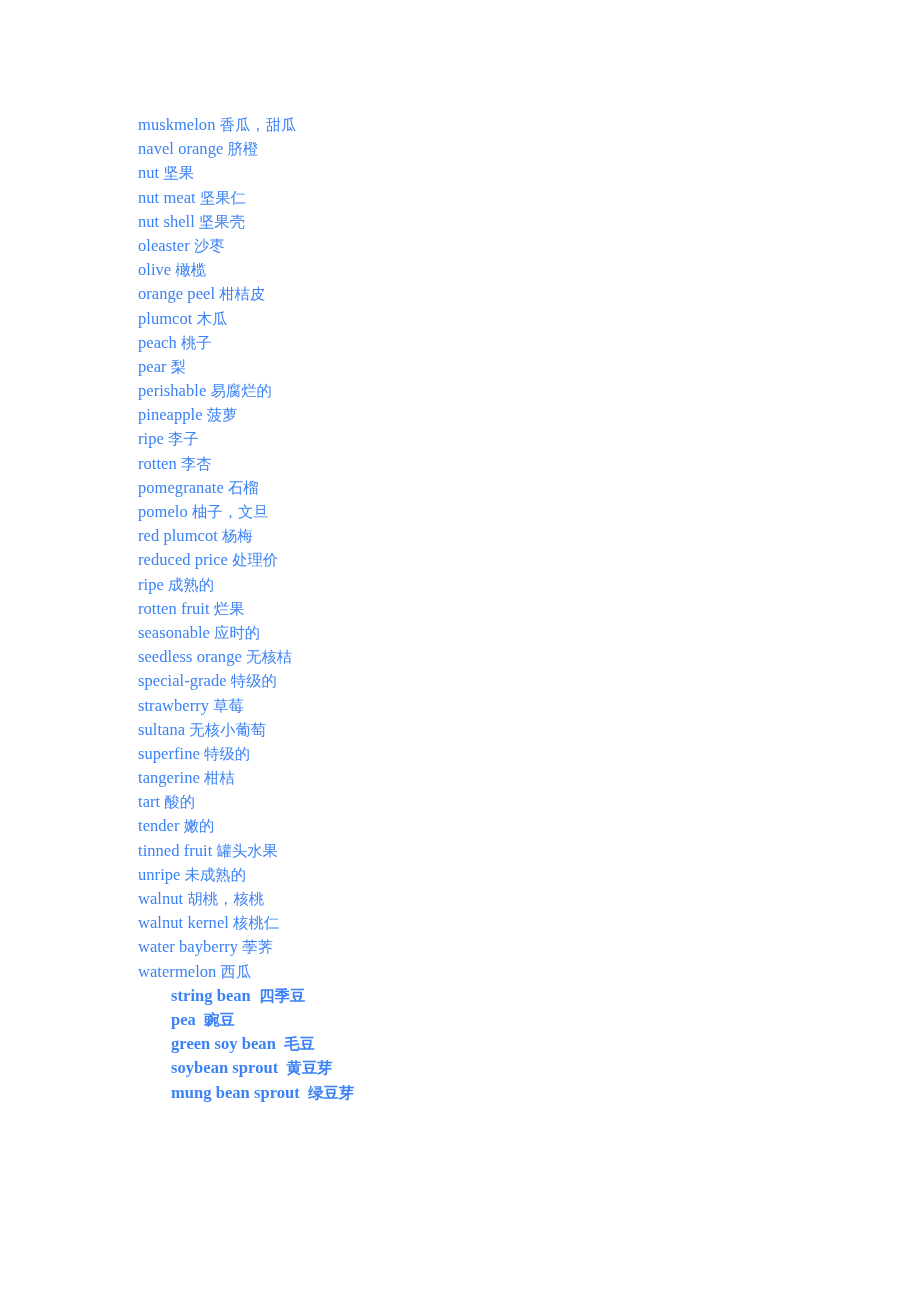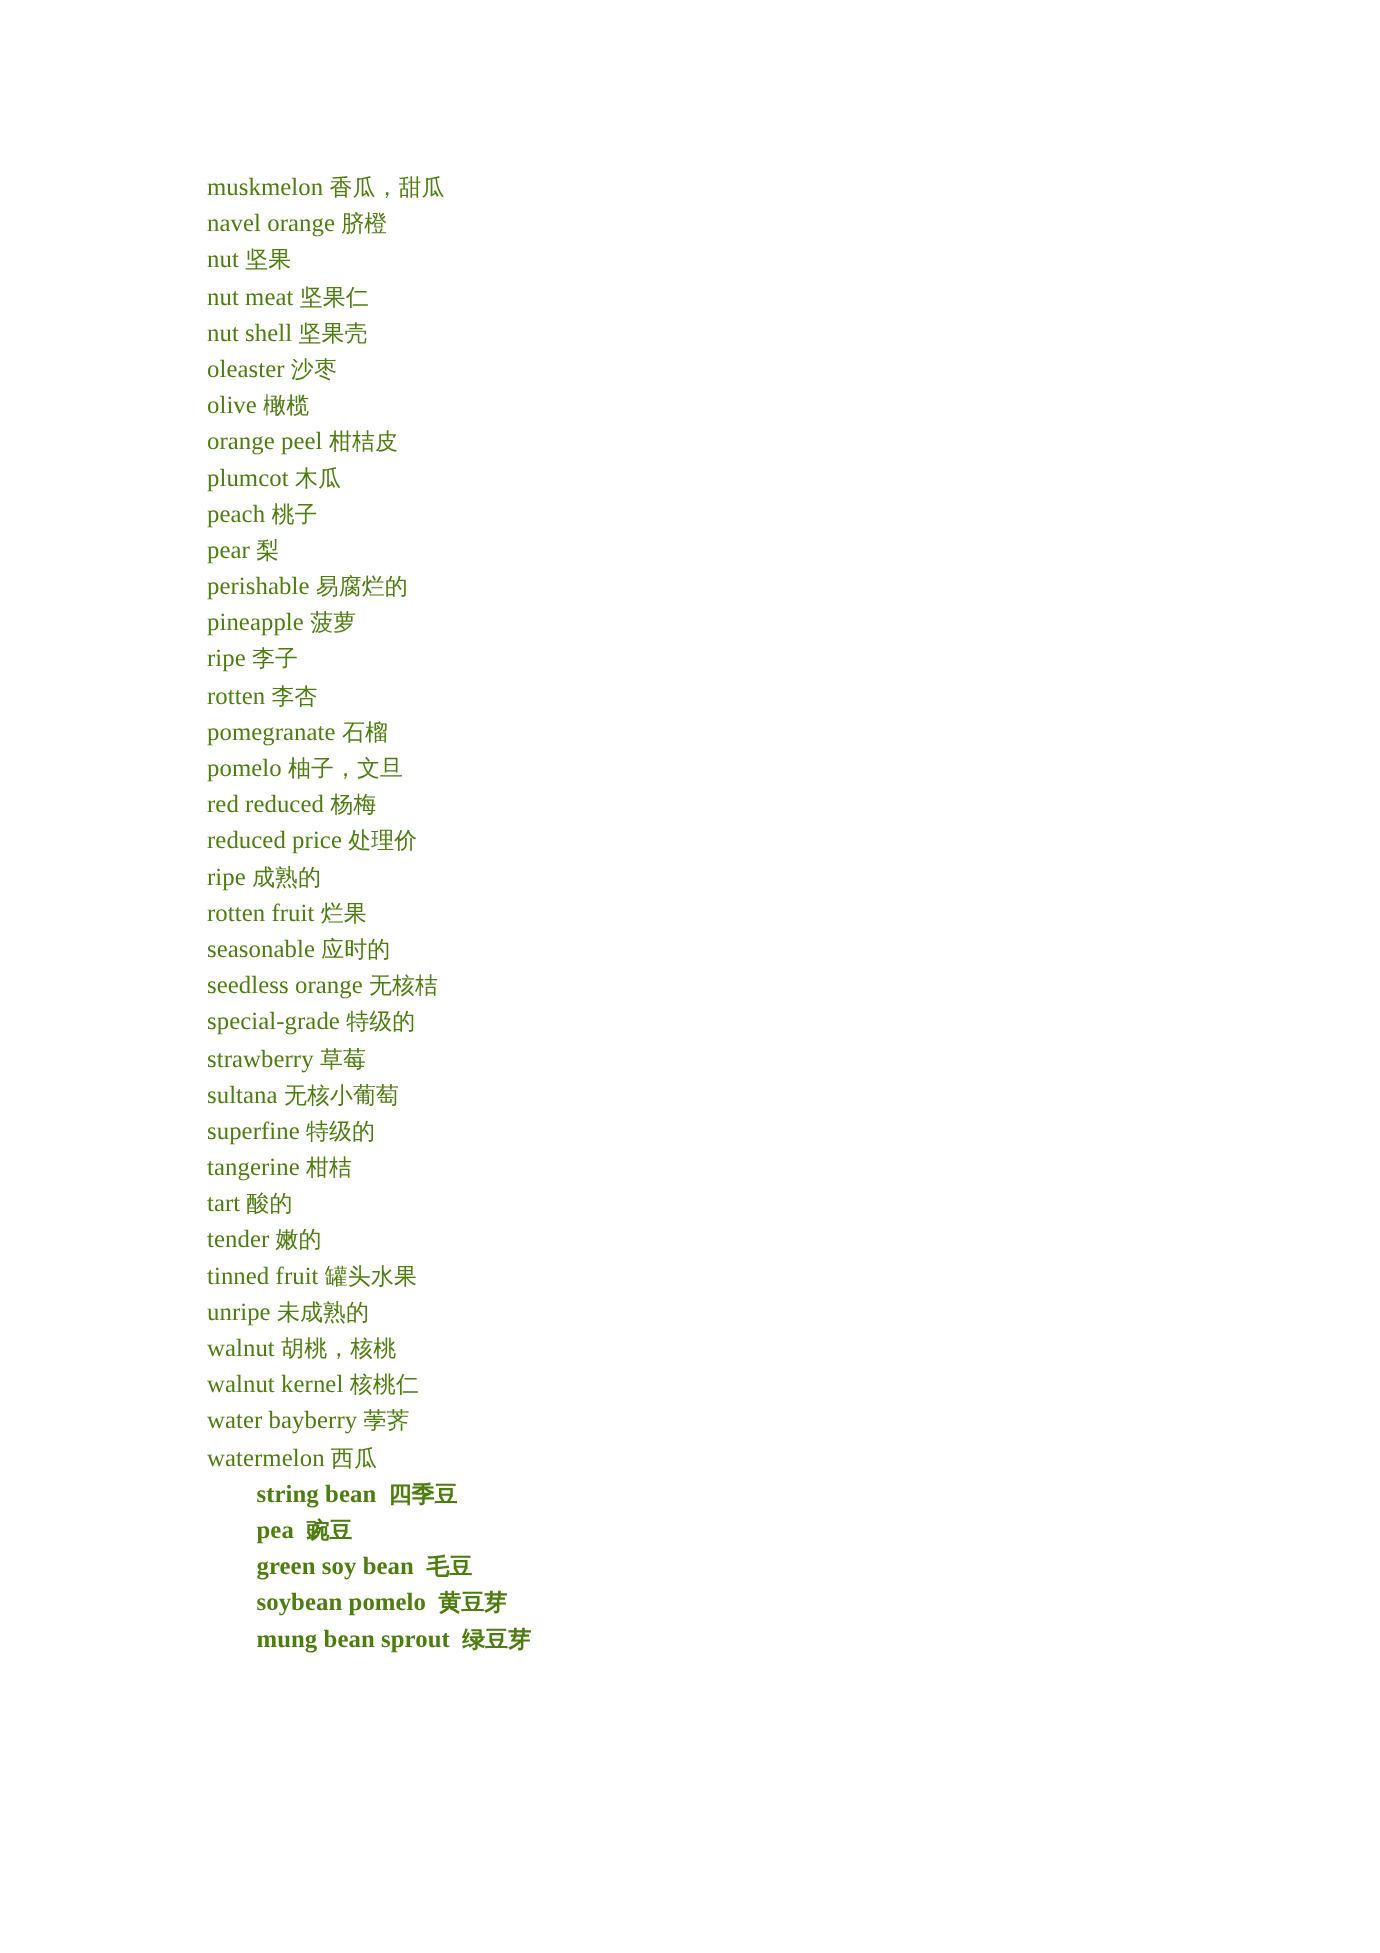--- a/index.html
+++ b/index.html
@@ -28,21 +28,21 @@
     top: 113px;
     width: 700px;
   }
 
   .entry {
     height: 24.2px;
     line-height: 24.2px;
     font-size: 16.5px;
     white-space: pre;
     letter-spacing: 0.05px;
-    color: #4d7c0f;
+    color: #3b82f6;
   }
 
   .entry.indent {
     padding-left: 33px;
     font-weight: bold;
   }
 
   .term {
     font-family: "Liberation Serif", "DejaVu Serif", serif;
   }
@@ -67,21 +67,21 @@
       <div class="entry"><span class="term">orange peel</span><span>&nbsp;</span><span class="gloss">柑桔皮</span></div>
       <div class="entry"><span class="term">plumcot</span><span>&nbsp;</span><span class="gloss">木瓜</span></div>
       <div class="entry"><span class="term">peach</span><span>&nbsp;</span><span class="gloss">桃子</span></div>
       <div class="entry"><span class="term">pear</span><span>&nbsp;</span><span class="gloss">梨</span></div>
       <div class="entry"><span class="term">perishable</span><span>&nbsp;</span><span class="gloss">易腐烂的</span></div>
       <div class="entry"><span class="term">pineapple</span><span>&nbsp;</span><span class="gloss">菠萝</span></div>
       <div class="entry"><span class="term">ripe</span><span>&nbsp;</span><span class="gloss">李子</span></div>
       <div class="entry"><span class="term">rotten</span><span>&nbsp;</span><span class="gloss">李杏</span></div>
       <div class="entry"><span class="term">pomegranate</span><span>&nbsp;</span><span class="gloss">石榴</span></div>
       <div class="entry"><span class="term">pomelo</span><span>&nbsp;</span><span class="gloss">柚子，文旦</span></div>
-      <div class="entry"><span class="term">red reduced</span><span>&nbsp;</span><span class="gloss">杨梅</span></div>
+      <div class="entry"><span class="term">red plumcot</span><span>&nbsp;</span><span class="gloss">杨梅</span></div>
       <div class="entry"><span class="term">reduced price</span><span>&nbsp;</span><span class="gloss">处理价</span></div>
       <div class="entry"><span class="term">ripe</span><span>&nbsp;</span><span class="gloss">成熟的</span></div>
       <div class="entry"><span class="term">rotten fruit</span><span>&nbsp;</span><span class="gloss">烂果</span></div>
       <div class="entry"><span class="term">seasonable</span><span>&nbsp;</span><span class="gloss">应时的</span></div>
       <div class="entry"><span class="term">seedless orange</span><span>&nbsp;</span><span class="gloss">无核桔</span></div>
       <div class="entry"><span class="term">special-grade</span><span>&nbsp;</span><span class="gloss">特级的</span></div>
       <div class="entry"><span class="term">strawberry</span><span>&nbsp;</span><span class="gloss">草莓</span></div>
       <div class="entry"><span class="term">sultana</span><span>&nbsp;</span><span class="gloss">无核小葡萄</span></div>
       <div class="entry"><span class="term">superfine</span><span>&nbsp;</span><span class="gloss">特级的</span></div>
       <div class="entry"><span class="term">tangerine</span><span>&nbsp;</span><span class="gloss">柑桔</span></div>
@@ -89,16 +89,16 @@
       <div class="entry"><span class="term">tender</span><span>&nbsp;</span><span class="gloss">嫩的</span></div>
       <div class="entry"><span class="term">tinned fruit</span><span>&nbsp;</span><span class="gloss">罐头水果</span></div>
       <div class="entry"><span class="term">unripe</span><span>&nbsp;</span><span class="gloss">未成熟的</span></div>
       <div class="entry"><span class="term">walnut</span><span>&nbsp;</span><span class="gloss">胡桃，核桃</span></div>
       <div class="entry"><span class="term">walnut kernel</span><span>&nbsp;</span><span class="gloss">核桃仁</span></div>
       <div class="entry"><span class="term">water bayberry</span><span>&nbsp;</span><span class="gloss">荸荠</span></div>
       <div class="entry"><span class="term">watermelon</span><span>&nbsp;</span><span class="gloss">西瓜</span></div>
       <div class="entry indent"><span class="term">string bean</span><span>&nbsp;&nbsp;</span><span class="gloss">四季豆</span></div>
       <div class="entry indent"><span class="term">pea</span><span>&nbsp;&nbsp;</span><span class="gloss">豌豆</span></div>
       <div class="entry indent"><span class="term">green soy bean</span><span>&nbsp;&nbsp;</span><span class="gloss">毛豆</span></div>
-      <div class="entry indent"><span class="term">soybean pomelo</span><span>&nbsp;&nbsp;</span><span class="gloss">黄豆芽</span></div>
+      <div class="entry indent"><span class="term">soybean sprout</span><span>&nbsp;&nbsp;</span><span class="gloss">黄豆芽</span></div>
       <div class="entry indent"><span class="term">mung bean sprout</span><span>&nbsp;&nbsp;</span><span class="gloss">绿豆芽</span></div>
     </div>
 </div>
 
 </body></html>

